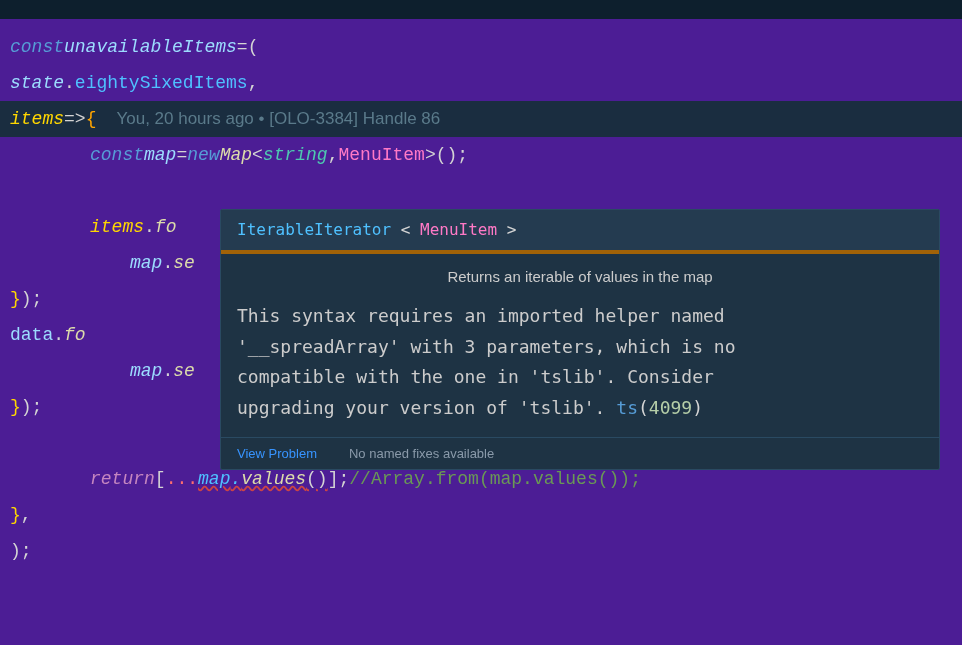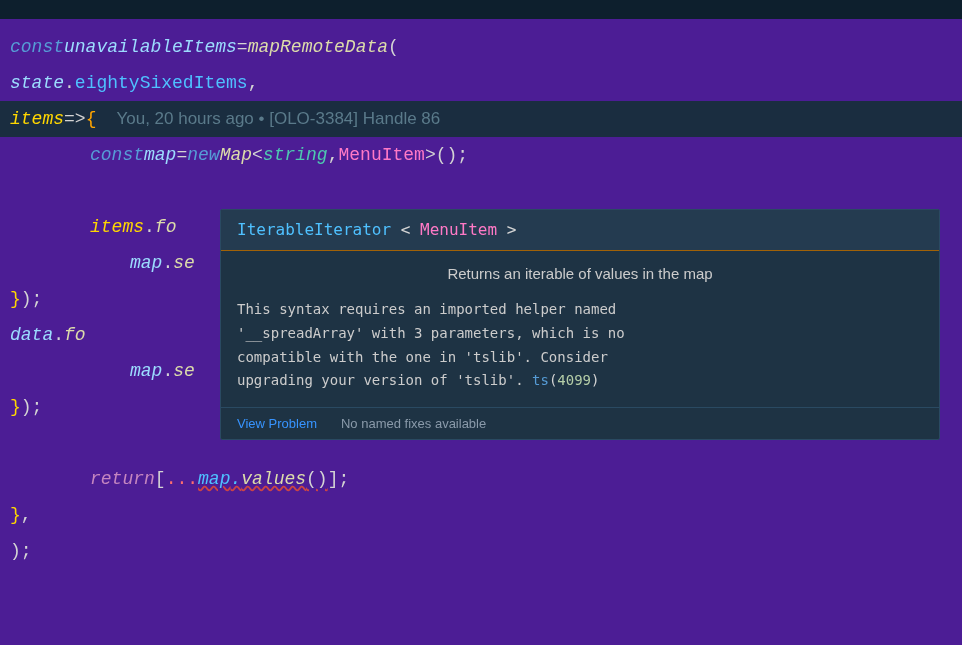--- a/index.html
+++ b/index.html
@@ -62,38 +62,38 @@
       font-size: 17px;
       font-family: 'Segoe UI', Arial, sans-serif;
       margin-left: 20px;
       font-style: normal;
     }
     .bracket-orange { color: #ffa500; }
     .bracket-yellow { color: #ffd700; }
     .arrow { color: #d4d4d4; }
     .return-kw { color: #c586c0; font-style: italic; }
     .items-text { color: #ffd700; font-style: italic; }
-    .data-text { color: #9cdcfe; font-style: italic; }
+    .data-text { color: #9cdcfe; }
 
     
     .tooltip-popup {
       position: absolute;
       left: 220px;
       top: 190px;
       width: 720px;
       background-color: #1e3344;
       border: 1px solid #2a4a62;
       z-index: 100;
       border-radius: 2px;
     }
 
     .tooltip-header {
       background-color: #243b50;
       padding: 10px 16px;
-      border-bottom: 1px solid #a16207;
+      border-bottom: 4px solid #a16207;
     }
 
     .tooltip-header-text {
       color: #d4d4d4;
       font-size: 16px;
       font-family: 'Consolas', monospace;
     }
 
     .tooltip-header-type { color: #4fc1ff; }
     .tooltip-header-generic { color: #d4d4d4; }
@@ -107,35 +107,35 @@
       color: #cccccc;
       font-size: 15px;
       font-family: 'Segoe UI', Arial, sans-serif;
       margin-bottom: 16px;
       font-style: normal;
       text-align: center;
     }
 
     .tooltip-error {
       color: #cccccc;
-      font-size: 14px;
+      font-size: 18px;
       font-family: 'Consolas', monospace;
       line-height: 1.7;
       white-space: pre-wrap;
     }
 
     .tooltip-error .ts-file { color: #569cd6; }
     .tooltip-error .ts-num { color: #b5cea8; }
 
     .tooltip-footer {
       padding: 8px 16px;
       border-top: 1px solid #2a4a62;
       display: flex;
       align-items: center;
-      gap: 24px;
+      gap: 32px;
     }
 
     .view-problem {
       color: #3794ff;
       font-size: 13px;
       font-family: 'Segoe UI', Arial, sans-serif;
       cursor: pointer;
       text-decoration: none;
     }
 
@@ -152,21 +152,20 @@
   </style>
 </head>
 <body>
 
 <div class="code-editor">
 
   <div class="code-line">
     <span class="kw">const </span>
     <span class="var">unavailableItems</span>
     <span class="op"> = </span>
-    <span class="fn-name">mapRemoteData</span>
     <span class="punc">(</span>
   </div>
 
   <div class="code-line indent-1">
     <span class="var">state</span>
     <span class="punc">.</span>
     <span class="prop">eightySixedItems</span>
     <span class="punc">,</span>
   </div>
 
@@ -231,20 +230,21 @@
 
   <div class="code-line indent-2">
     <span class="return-kw">return </span>
     <span class="punc">[</span>
     <span class="spread">...</span>
     <span class="spread-underline squiggly">map</span>
     <span class="squiggly" style="color:#4fc1ff; font-style:italic; text-decoration: underline wavy #cc4444;">.</span>
     <span class="squiggly" style="color:#dcdcaa; font-style:italic; text-decoration: underline wavy #cc4444;">values</span>
     <span class="squiggly" style="color:#d4d4d4; text-decoration: underline wavy #cc4444;">()</span>
     <span class="punc">];</span>
+    <span class="comment">//Array.from(map.values());</span>
   </div>
 
   <div class="code-line">
     <span class="bracket-yellow">}</span>
     <span class="punc">,</span>
   </div>
 
   <div class="code-line">
     <span class="punc">);</span>
   </div>

